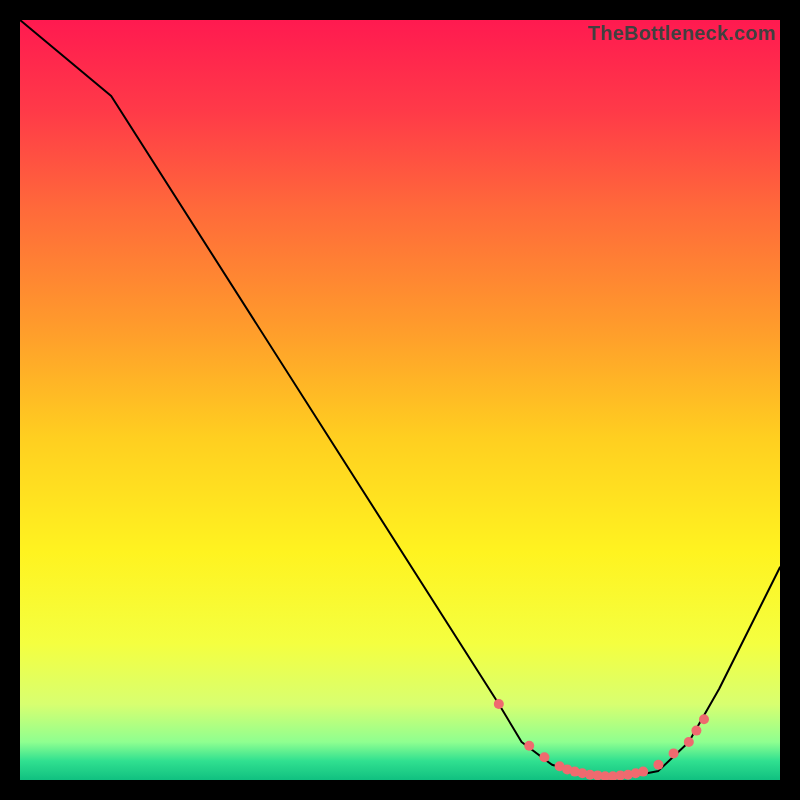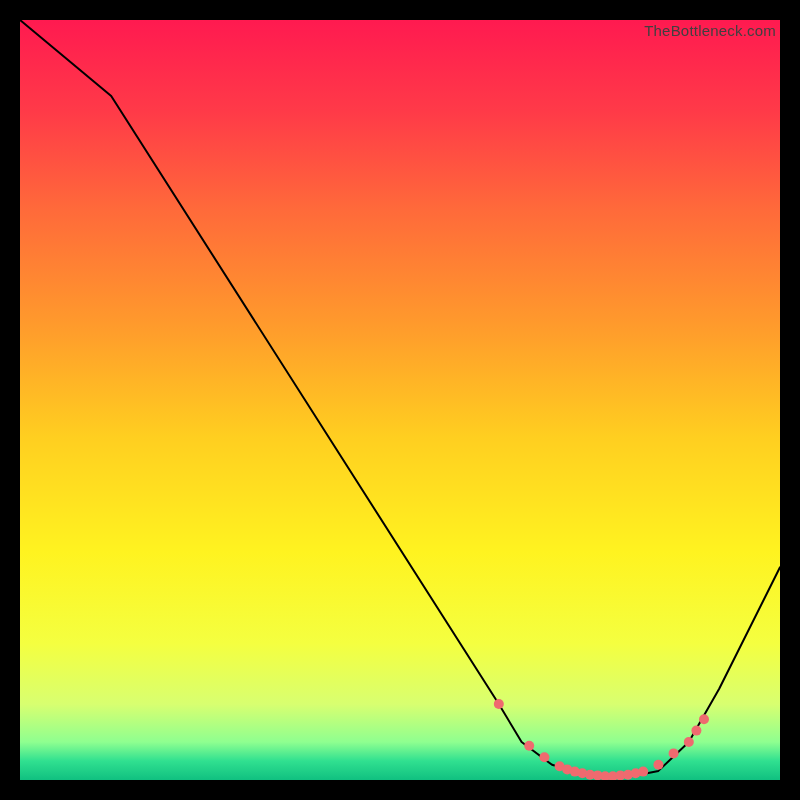--- a/index.html
+++ b/index.html
@@ -24,22 +24,22 @@
     left: 0;
     top: 0;
     width: 760px;
     height: 760px;
   }
   .watermark {
     position: absolute;
     right: 4px;
     top: 2px;
     color: #404040;
-    font-size: 15px;
-    font-weight: 400;
+    font-size: 20px;
+    font-weight: 700;
     letter-spacing: 0.2px;
     user-select: none;
   }
   svg {
     display: block;
   }
 </style>
 </head>
 <body>
 

